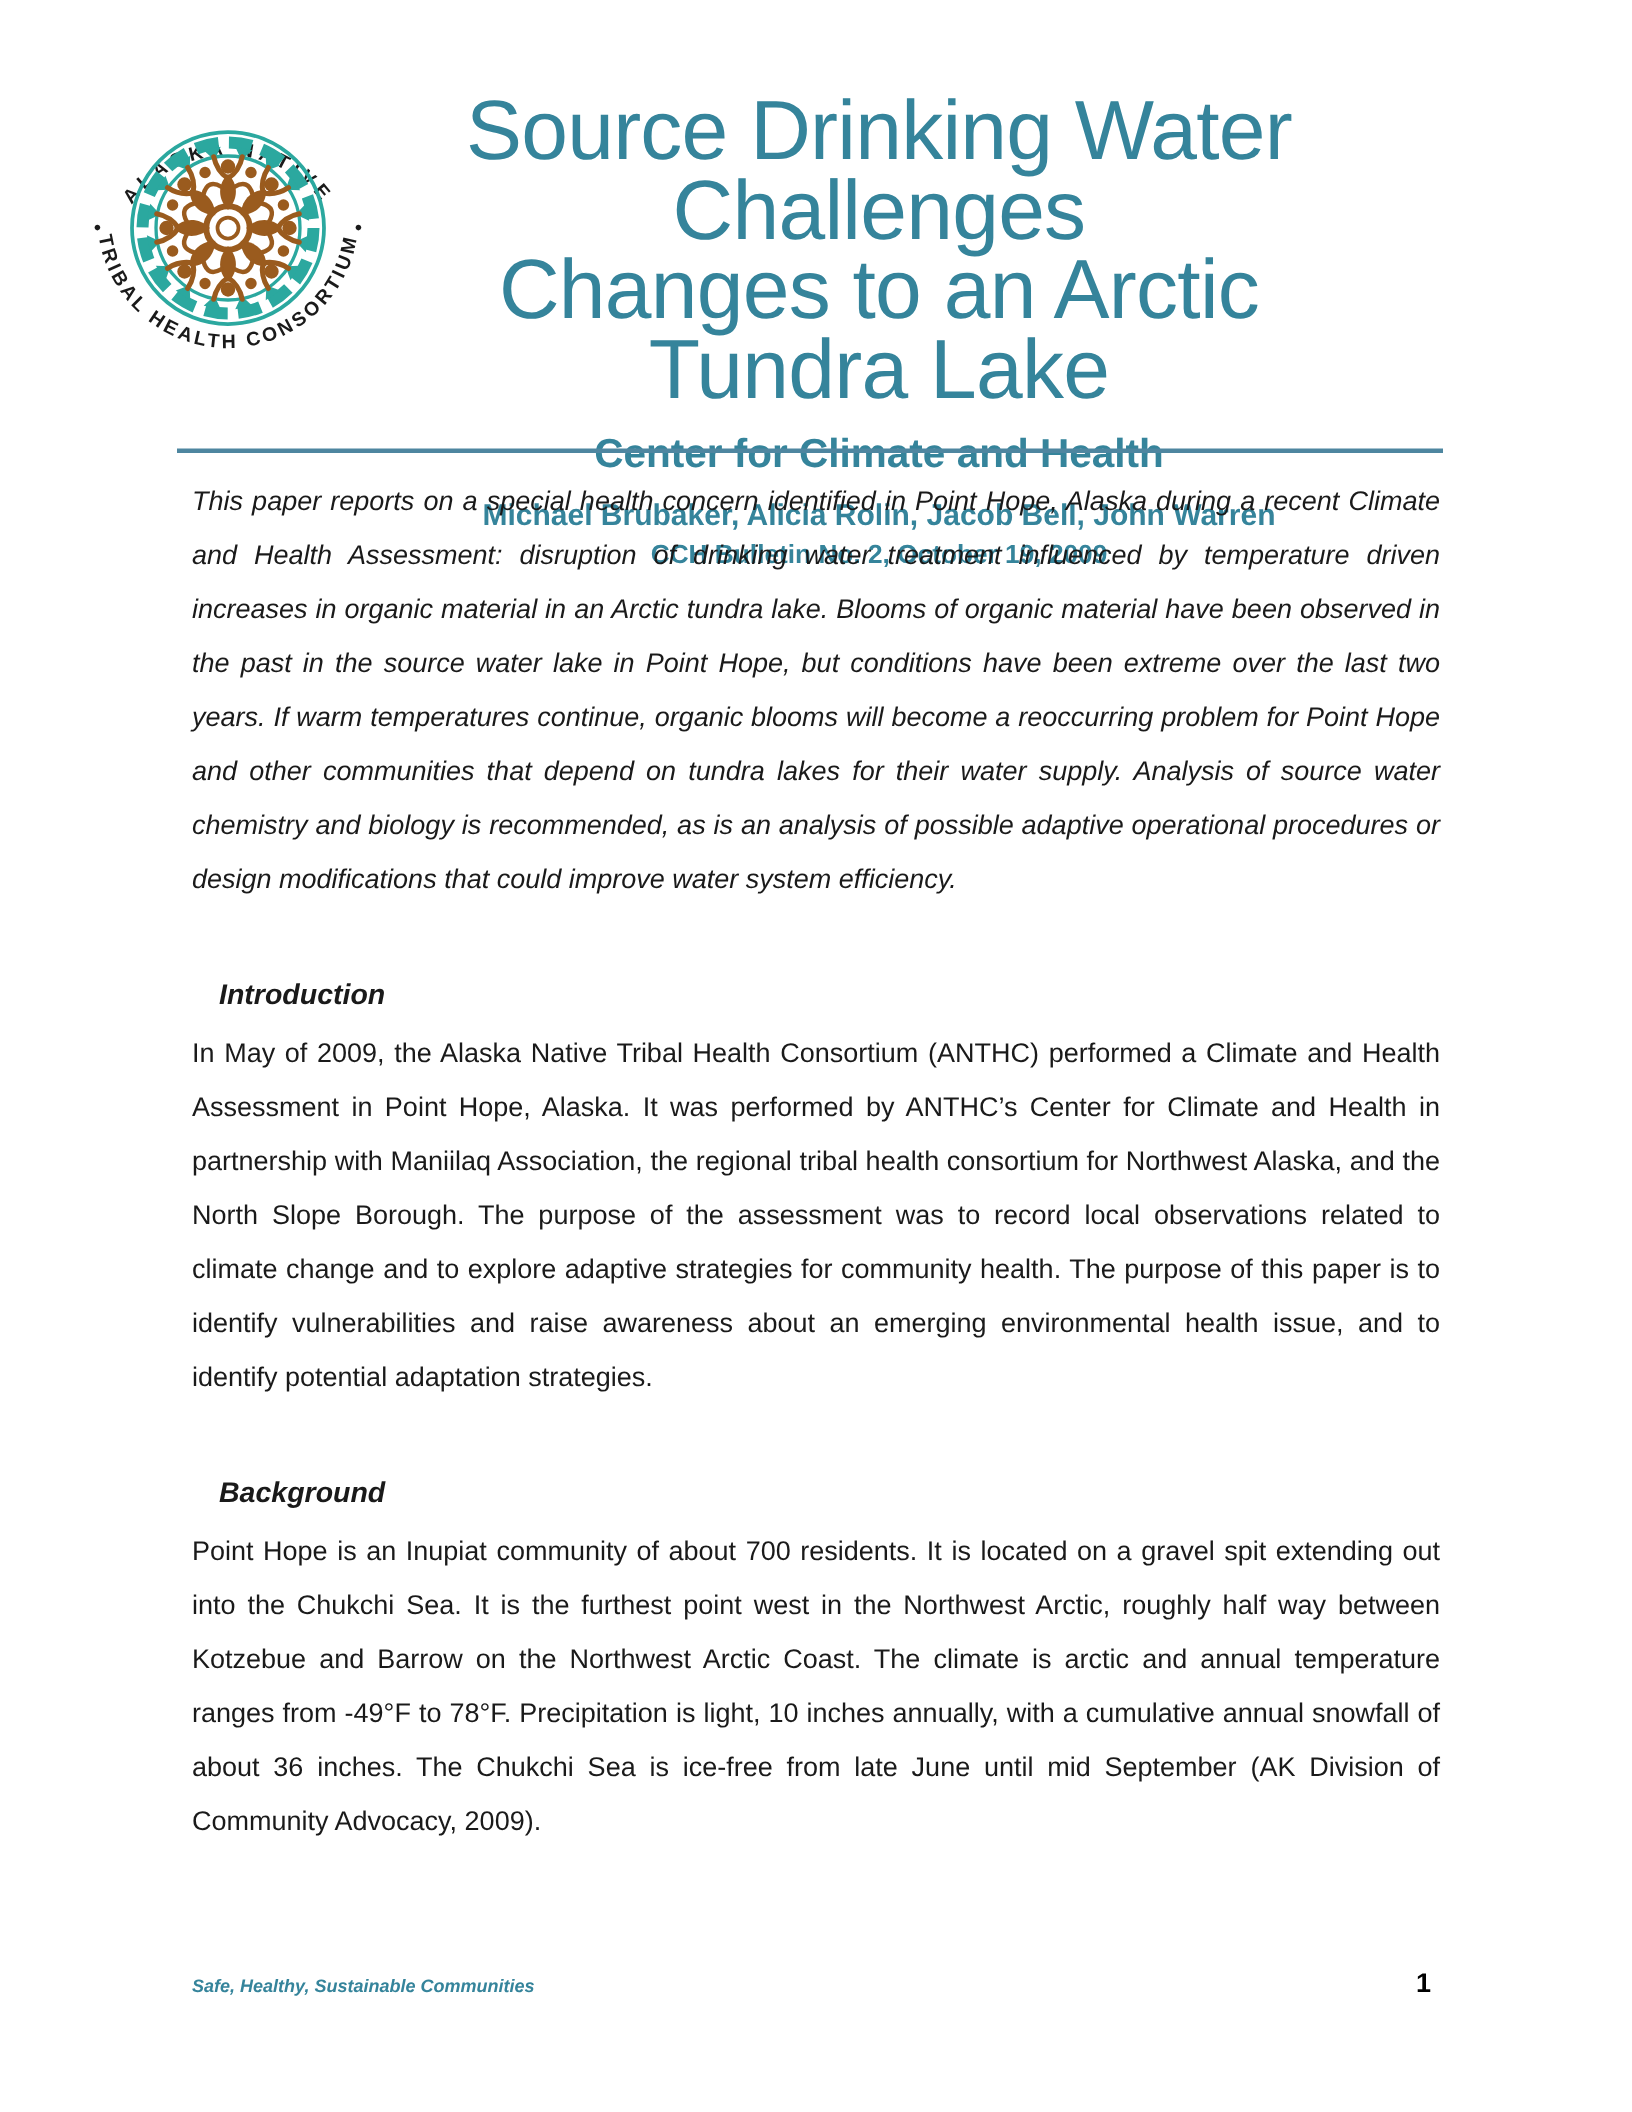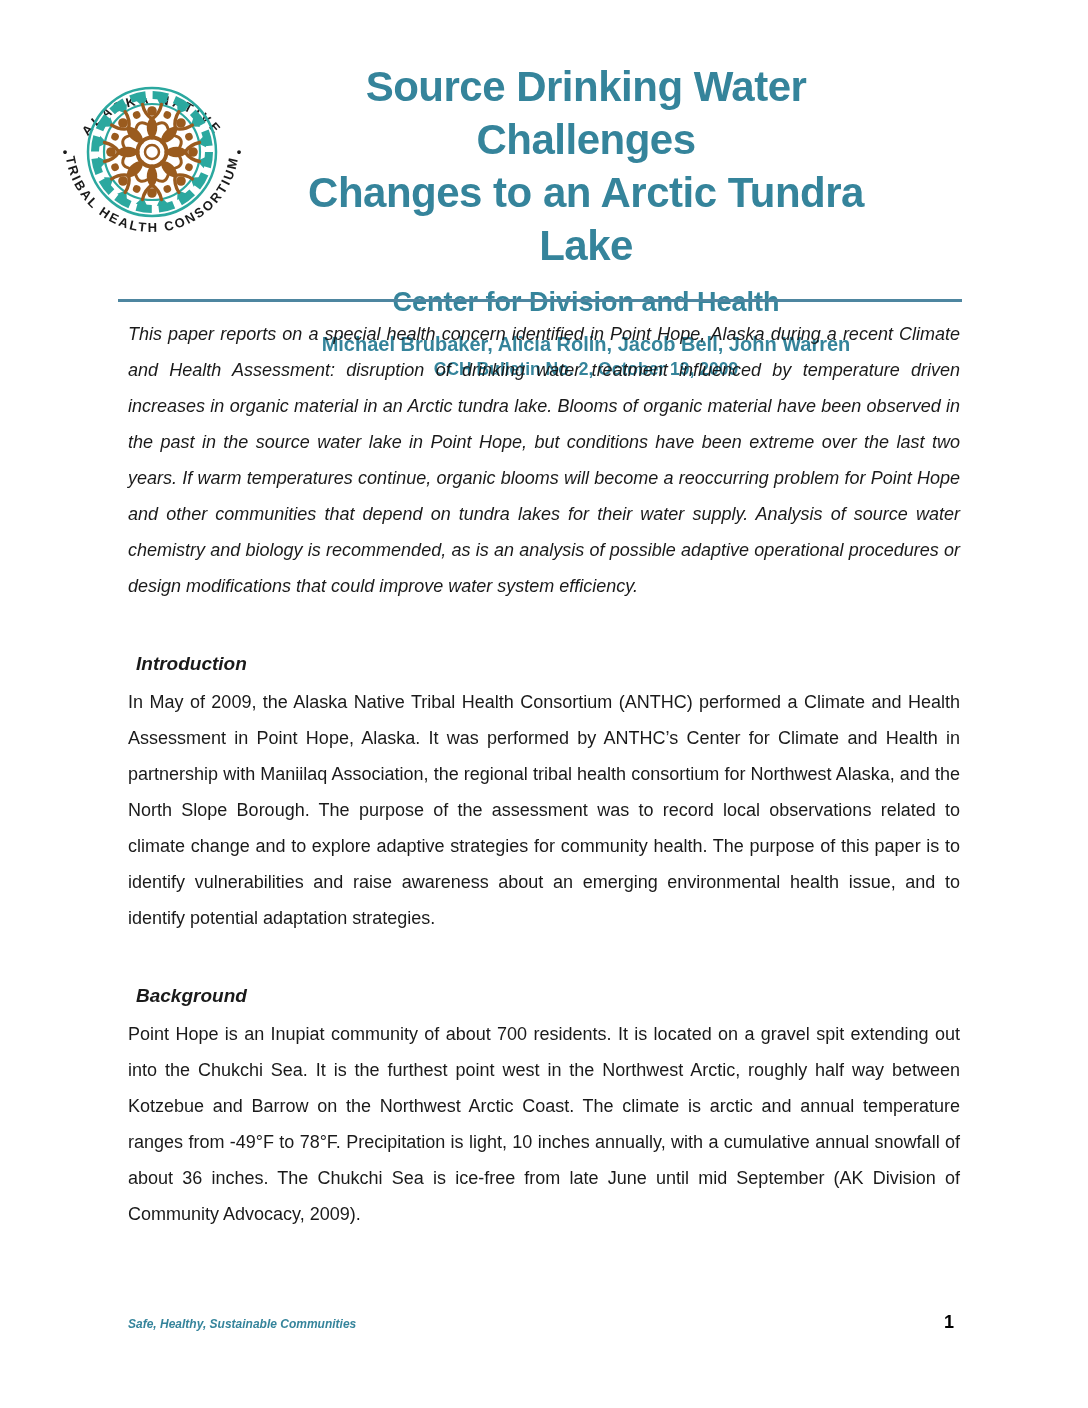--- a/index.html
+++ b/index.html
@@ -19,37 +19,37 @@
     overflow:hidden;
   }
   .logo{position:absolute;top:52px;left:52px;width:200px;height:200px;}
   .logo svg{width:100%;height:100%;}
   .logo-arc-text{font-family:"Liberation Sans",sans-serif;font-weight:bold;font-size:13px;letter-spacing:3.5px;fill:#1a1a1a;}
   .logo-arc-text.bottom{letter-spacing:2.2px;}
   .logo-dot{font-family:"Liberation Sans",sans-serif;font-weight:bold;font-size:13px;fill:#1a1a1a;}
 
   .header-text{position:absolute;top:60px;left:268px;width:636px;text-align:center;}
   .title-line{
-    font-size:42px;font-weight:bold;line-height:53px;
+    font-size:56px;font-weight:normal;line-height:53px;
     color:var(--accent);letter-spacing:-0.5px;
   }
   .subtitle{font-size:27px;font-weight:bold;color:var(--accent);margin-top:14px;line-height:32px;}
   .authors{font-size:20px;font-weight:bold;color:var(--accent);margin-top:14px;line-height:25px;}
   .bulletin{font-size:17.5px;font-weight:bold;color:var(--accent);line-height:25px;}
 
   .rule{position:absolute;top:299px;left:118px;width:844px;height:3px;background:var(--rule);}
 
   .content{position:absolute;top:316px;left:128px;width:832px;}
   .content p{
     margin:0;font-size:18px;line-height:36px;
     text-align:justify;text-justify:inter-word;color:var(--ink);
   }
   p.abstract{font-style:italic;font-weight:500;}
   .section-heading{
-    margin:42px 0 2px 8px;font-size:19px;line-height:36px;
+    margin:42px 0 2px 18px;font-size:19px;line-height:36px;
     font-weight:bold;font-style:italic;color:var(--ink);
   }
 
   .page-footer{
     position:absolute;top:1312px;left:128px;width:832px;
     display:flex;justify-content:space-between;align-items:baseline;
   }
   .footer-tagline{font-size:12px;font-weight:bold;font-style:italic;color:var(--accent);}
   .footer-pagenum{font-size:18px;font-weight:bold;color:#000;padding-right:6px;}
 </style>
@@ -128,21 +128,21 @@
         <use href="#figMinor" transform="rotate(247.5 100 100)"></use>
         <use href="#figMinor" transform="rotate(292.5 100 100)"></use>
         <use href="#figMinor" transform="rotate(337.5 100 100)"></use>
       </g>
     </svg>
   </div>
 
   <div class="header-text">
     <div class="title-line">Source Drinking Water Challenges</div>
     <div class="title-line">Changes to an Arctic Tundra Lake</div>
-    <div class="subtitle">Center for Division and Health</div>
+    <div class="subtitle">Center for Climate and Health</div>
     <div class="authors">Michael Brubaker, Alicia Rolin, Jacob Bell, John Warren</div>
     <div class="bulletin">CCH Bulletin No. 2, October 19, 2009</div>
   </div>
 
   <div class="rule"></div>
 
   <div class="content">
     <p class="abstract">This paper reports on a special health concern identified in Point Hope, Alaska during a recent Climate and Health Assessment: disruption of drinking water treatment influenced by temperature driven increases in organic material in an Arctic tundra lake. Blooms of organic material have been observed in the past in the source water lake in Point Hope, but conditions have been extreme over the last two years. If warm temperatures continue, organic blooms will become a reoccurring problem for Point Hope and other communities that depend on tundra lakes for their water supply. Analysis of source water chemistry and biology is recommended, as is an analysis of possible adaptive operational procedures or design modifications that could improve water system efficiency.</p>
 
     <section>

